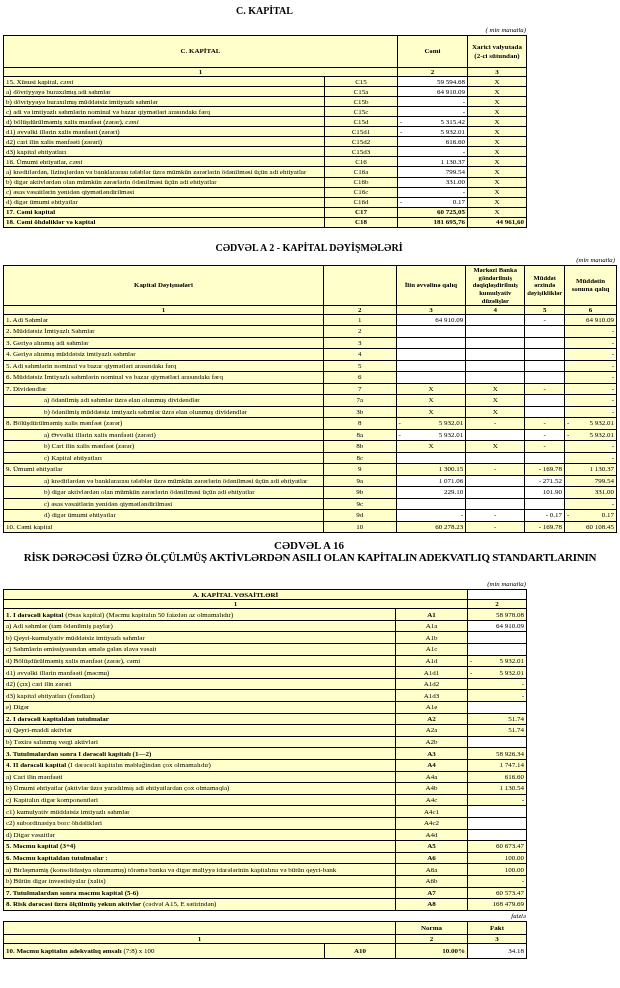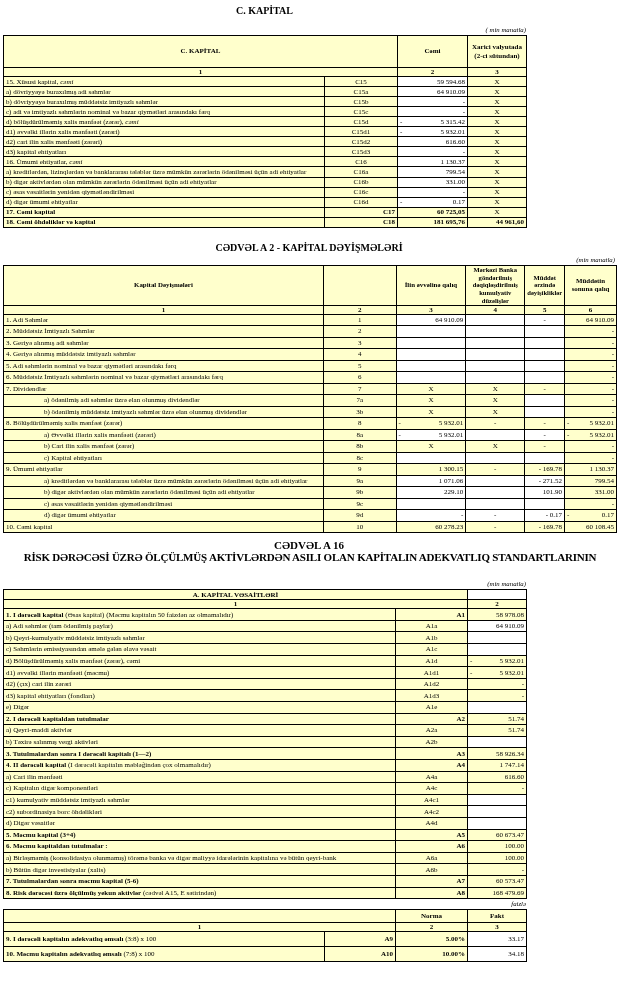--- a/index.html
+++ b/index.html
@@ -22,21 +22,21 @@
     border:1px solid #000;background:#FFFFCC;
     font-size:7px;line-height:1.15;padding:0.5px 2px;
     vertical-align:middle;overflow:hidden;font-weight:normal;
   }
   .tbl th.hdr{font-weight:bold;text-align:center;}
   .tbl tr.numrow td{font-weight:bold;text-align:center;padding:0 2px;}
   td.w, th.w{background:#fff;}
   td.lbl{text-align:left;}
   td.code{text-align:center;}
   td.ar{text-align:right;} td.ac{text-align:center;}
-  td.b, .b{font-weight:bold;text-align:right;}
+  td.b, .b{font-weight:bold;}
   .ind0{padding-left:2px;} .ind1{padding-left:30px;} .ind2{padding-left:57px;font-family:Liberation Serif, serif;}
   .t2 .ind1{padding-left:40px;}
   .negwrap{display:flex;justify-content:space-between;align-items:baseline;}
   
   .t1 tbody td{height:8px;}
   .t2 tbody td{height:9.5px;}
   .t2 thead th.hdr{height:14px;font-size:6.9px;}
   .t3 tbody td{height:9.6px;}
   .t4 tbody td{height:13px;}
   .t4 thead th.hdr{height:11px;}
@@ -488,20 +488,25 @@
           <td class="lbl ind0"><b>4. II dərəcəli  kapital</b> (I dərəcəli  kapitalın  məbləğindən çox olmamalıdır)</td>
           <td class="code b">A4</td>
           <td class="ar">1 747.14</td>
         </tr>
         <tr>
           <td class="lbl ind1">a) Cari ilin mənfəəti</td>
           <td class="code">A4a</td>
           <td class="ar">616.60</td>
         </tr>
         <tr>
+          <td class="lbl ind1">b) Ümumi ehtiyatlar (aktivlər üzrə yaradılmış adi ehtiyatlardan çox olmamaqla)</td>
+          <td class="code">A4b</td>
+          <td class="ar">1 130.54</td>
+        </tr>
+        <tr>
           <td class="lbl ind1">c)  Kapitalın digər komponentləri</td>
           <td class="code">A4c</td>
           <td class="ar">-</td>
         </tr>
         <tr>
           <td class="lbl ind2">c1) kumulyativ müddətsiz imtiyazlı səhmlər</td>
           <td class="code">A4c1</td>
           <td class="ar w"></td>
         </tr>
         <tr>
@@ -563,26 +568,20 @@
         <th class="hdr">Fakt</th>
       </tr>
       <tr class="numrow">
         <td colspan="2">1</td>
         <td>2</td>
         <td>3</td>
       </tr>
     </thead>
     <tbody>
         <tr>
-          <td class="lbl ind0"><b>9. I dərəcəli  kapitalın  adekvatlıq  əmsalı</b> (3:8) x 100</td>
-          <td class="code b">A9</td>
-          <td class="ar b">5.00%</td>
-          <td class="ar w">33.17</td>
-        </tr>
-        <tr>
           <td class="lbl ind0"><b>10. Məcmu kapitalın  adekvatlıq  əmsalı</b> (7:8) x 100</td>
           <td class="code b">A10</td>
           <td class="ar b">10.00%</td>
           <td class="ar w">34.18</td>
         </tr>
       </tbody>
   </table>
 
 </div>
 

